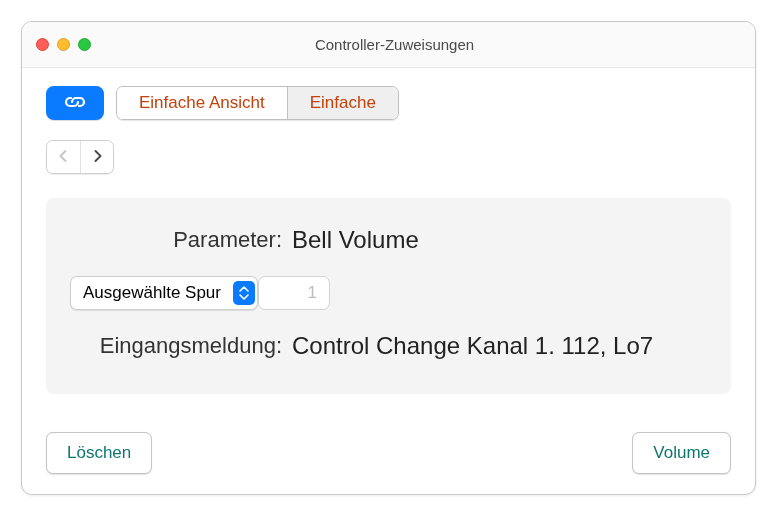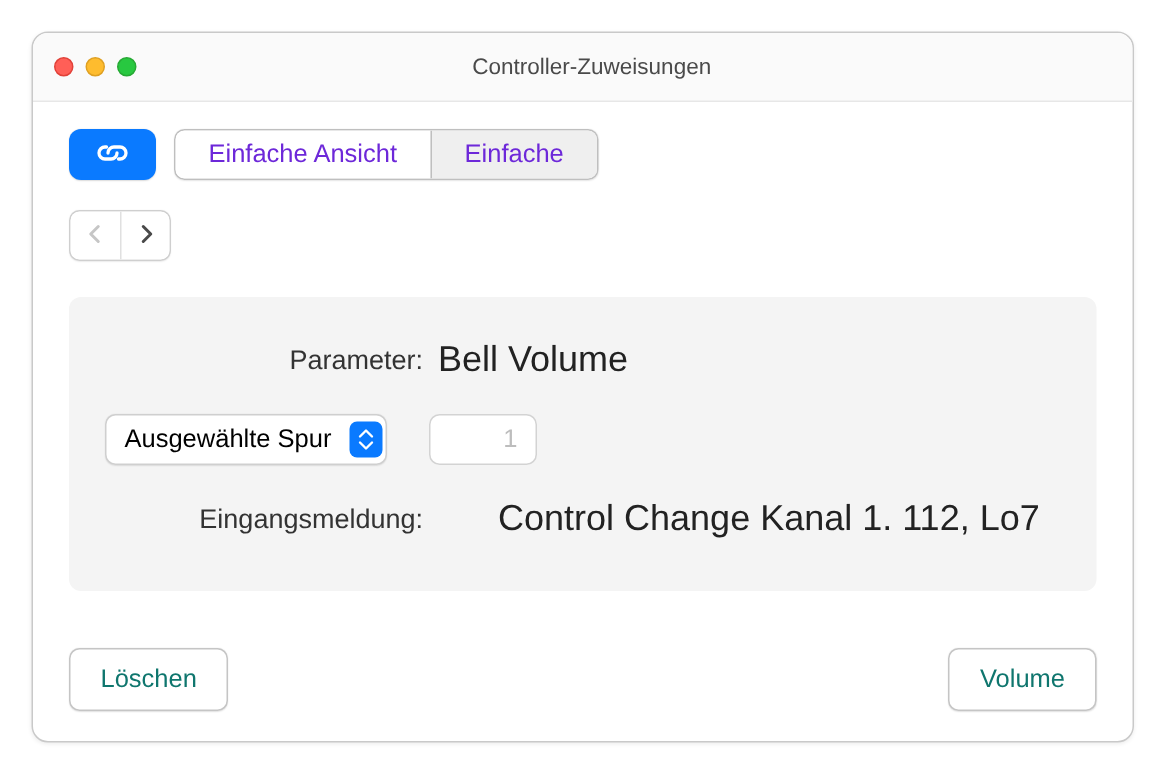--- a/index.html
+++ b/index.html
@@ -84,21 +84,21 @@
     border: 1px solid #bfbfbf;
     border-radius: 7px;
     overflow: hidden;
     box-shadow: 0 0.5px 1px rgba(0,0,0,0.1);
   }
   .seg button {
     background: #ffffff;
     border: none;
     font-size: 17px;
     padding: 6px 22px;
-    color: #6d28d9;
+    color: #c2410c;
   }
   .seg button + button { border-left: 1px solid #bfbfbf; }
   .seg button.active { background: #efefef; }
   
   .nav-row { margin-top: 20px; }
   .nav-seg {
     display: inline-flex;
     border: 1px solid #cfcfcf;
     border-radius: 7px;
     overflow: hidden;
@@ -123,36 +123,36 @@
     margin-top: 24px;
     background: #f4f4f4;
     border-radius: 8px;
     padding: 28px 24px 34px 24px;
   }
   .form-row {
     display: flex;
     align-items: center;
     margin-bottom: 22px;
   }
-  .form-row:last-child { margin-bottom: 0; gap: 40px; }
+  .form-row:last-child { margin-bottom: 0; }
   .form-label {
     width: 222px;
     text-align: right;
     padding-right: 10px;
-    font-size: 18px;
+    font-size: 22px;
     color: #333;
   }
   .form-value {
     font-size: 24px;
     color: #222;
   }
   .select-wrap {
     display: flex;
     align-items: center;
-    gap: 28px;
+    gap: 0;
   }
   .popup {
     display: inline-flex;
     align-items: center;
     background: #ffffff;
     border: 1px solid #cfcfcf;
     border-radius: 7px;
     padding: 4px 2px 4px 12px;
     font-size: 17px;
     box-shadow: 0 0.5px 1px rgba(0,0,0,0.1);

